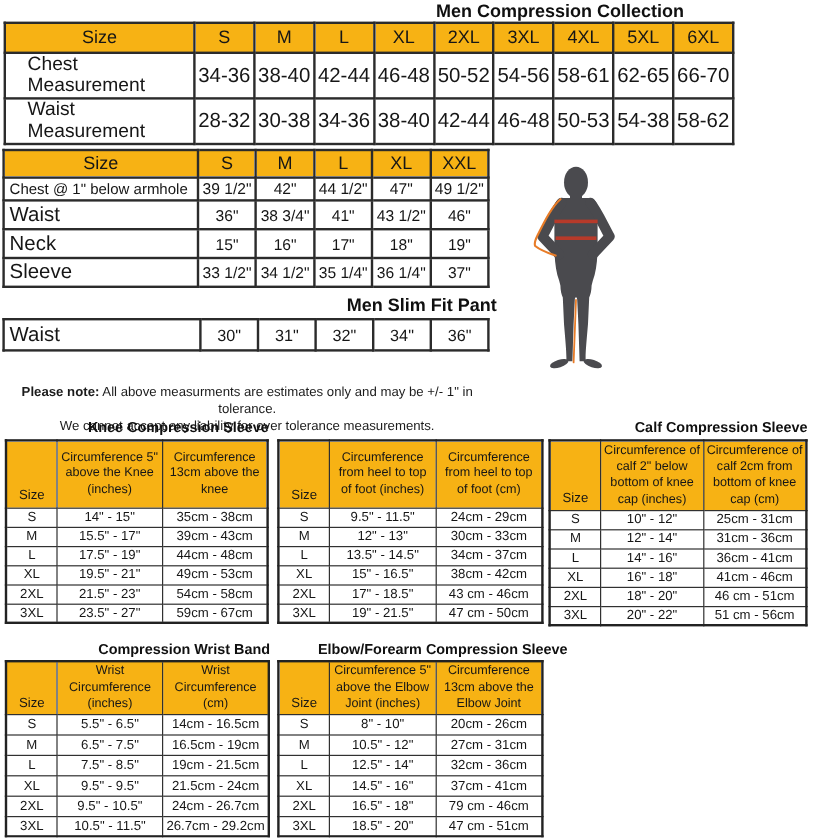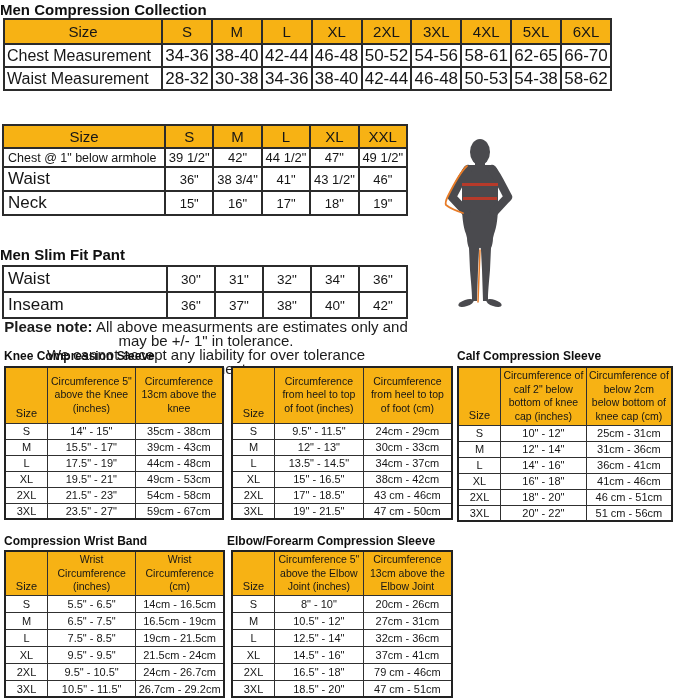--- a/index.html
+++ b/index.html
@@ -1,55 +1,55 @@
 <!DOCTYPE html>
 <html><head>
 <meta charset="utf-8">
 <style>
   html,body{margin:0;padding:0}
   body{font-family:"Liberation Sans",sans-serif;background:#fff;color:#161616}
   #stage{position:relative;width:679px;height:698px;background:#fff;overflow:hidden}
 
-  .title{position:absolute;font-weight:bold;text-align:left;color:#101010;white-space:nowrap}
+  .title{position:absolute;font-weight:bold;text-align:right;color:#101010;white-space:nowrap}
   .title-lg{font-size:15px}
   .title-sm{font-size:12px}
 
   table{position:absolute;border-collapse:collapse;table-layout:fixed;background:#fff}
   td{text-align:center;vertical-align:middle;padding:0 2px;overflow:hidden}
   tr.hdr td{background:#f7b214;font-weight:normal}
 
   
   .t-big{border:2px solid #161616}
   .t-big td{border:2px solid #2b2b2b}
   .t-big tr.hdr td{font-size:15px}
 
   .t-compression{left:3px;top:18px;width:609px}
   .t-compression td:first-child{width:152px}
   .t-compression tr.hdr{height:25px}
   .t-compression tr:not(.hdr){height:23px}
   .t-compression td{font-size:17px}
-  .t-compression tr:not(.hdr) td:first-child{font-size:16px;text-align:left;padding-left:2px}
+  .t-compression tr:not(.hdr) td:first-child{font-size:16px;text-align:left;padding-left:18px}
 
   .t-slim{left:2px;top:124px;width:406px}
   .t-slim td:first-child{width:156px}
   .t-slim tr.hdr{height:23px}
   .t-slim tr:not(.hdr){height:24px}
   .t-slim td{font-size:13px}
   .t-slim tr:not(.hdr) td:first-child{font-size:17px;text-align:left;padding-left:4px}
   .t-slim tbody tr:nth-child(2){height:19px}
   .t-slim tbody tr:nth-child(2) td:first-child{font-size:12.5px}
 
   .t-pant{left:2px;top:265px;width:406px}
   .t-pant td:first-child{width:156px}
   .t-pant tr{height:26px}
   .t-pant td{font-size:13.5px}
   .t-pant td:first-child{font-size:17px;text-align:left;padding-left:4px}
 
   
-  #note{position:absolute;top:320px;left:0;width:412px;text-align:center;font-size:15px;line-height:14px;color:#1b1b1b}
+  #note{position:absolute;top:320px;left:0;width:412px;text-align:center;font-size:11px;line-height:14px;color:#1b1b1b}
   #note .b{font-weight:bold}
 
   
   .t-small{border:2px solid #222}
   .t-small td{border:1px solid #303030;font-size:11px}
   .t-small td:first-child{width:37px}
   .t-small tr.hdr td{font-size:10.5px;line-height:1.3;padding:1px 2px}
   .t-small tr.hdr td:first-child{vertical-align:bottom;padding-bottom:2px;font-size:11px}
 
   .t-sleeve tr.hdr{height:56px}
@@ -63,21 +63,21 @@
   .t-wrist{left:4px;top:550px;width:221px}
   .t-elbow{left:231px;top:550px;width:222px}
 
   #title-compression{top:1px;left:0;width:570px}
   #title-slim{top:103px;left:0;width:414px}
   #title-pant{top:246px;left:0;width:414px}
   #title-knee{top:349px;left:4px;width:220px}
   #title-ankle{top:349px;left:231px;width:222px}
   #title-calf{top:349px;left:457px;width:216px}
   #title-wrist{top:534px;left:4px;width:221px}
-  #title-elbow{top:534px;left:227px;width:230px}
+  #title-elbow{top:534px;left:243px;width:230px}
 
   #figure{position:absolute;left:442px;top:136px;width:76px;height:176px}
 </style>
 </head>
 <body>
 
 <div id="stage">
 
   <div id="title-compression" class="title title-lg">Men Compression Collection</div>
   <table class="t-big t-compression">
@@ -148,41 +148,41 @@
           <td>46"</td>
         </tr>
         <tr>
           <td>Neck</td>
           <td>15"</td>
           <td>16"</td>
           <td>17"</td>
           <td>18"</td>
           <td>19"</td>
         </tr>
+        <tr>
+          <td>Sleeve</td>
+          <td>33 1/2"</td>
+          <td>34 1/2"</td>
+          <td>35 1/4"</td>
+          <td>36 1/4"</td>
+          <td>37"</td>
+        </tr>
       </tbody>
     </table>
 
   <div id="title-pant" class="title title-lg">Men Slim Fit  Pant</div>
   <table class="t-big t-pant">
       <tbody>
         <tr>
           <td>Waist</td>
           <td>30"</td>
           <td>31"</td>
           <td>32"</td>
           <td>34"</td>
           <td>36"</td>
-        </tr>
-        <tr>
-          <td>Inseam</td>
-          <td>36"</td>
-          <td>37"</td>
-          <td>38"</td>
-          <td>40"</td>
-          <td>42"</td>
         </tr>
       </tbody>
     </table>
 
   <div id="note">
     <span class="b">Please note:</span>
     <span>All above measurments are estimates only and may be +/- 1" in tolerance.</span>
     <div>We cannot accept any liability for over tolerance measurements.</div>
   </div>
 
@@ -280,21 +280,21 @@
         </tr>
       </tbody>
     </table>
 
   <div id="title-calf" class="title title-sm">Calf Compression Sleeve</div>
   <table class="t-small t-sleeve t-calf">
       <tbody>
         <tr class="hdr">
           <td>Size</td>
           <td>Circumference of calf 2" below bottom of knee cap (inches)</td>
-          <td>Circumference of below 2cm below bottom of knee cap (cm)</td>
+          <td>Circumference of calf 2cm from bottom of knee cap (cm)</td>
         </tr>
         <tr>
           <td>S</td>
           <td>10" - 12"</td>
           <td>25cm - 31cm</td>
         </tr>
         <tr>
           <td>M</td>
           <td>12" - 14"</td>
           <td>31cm - 36cm</td>

